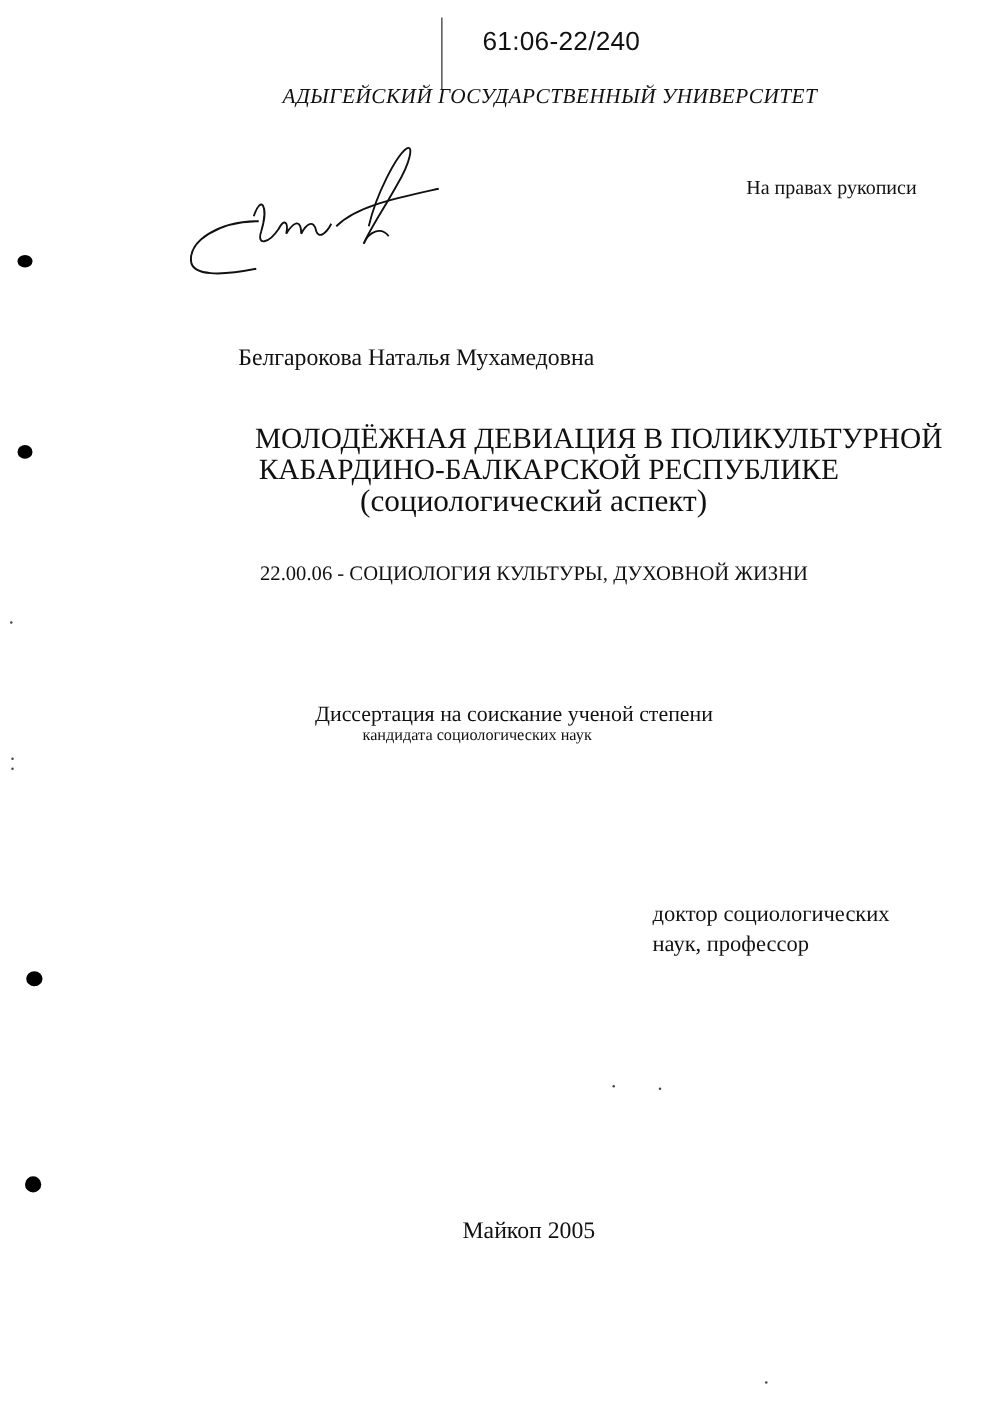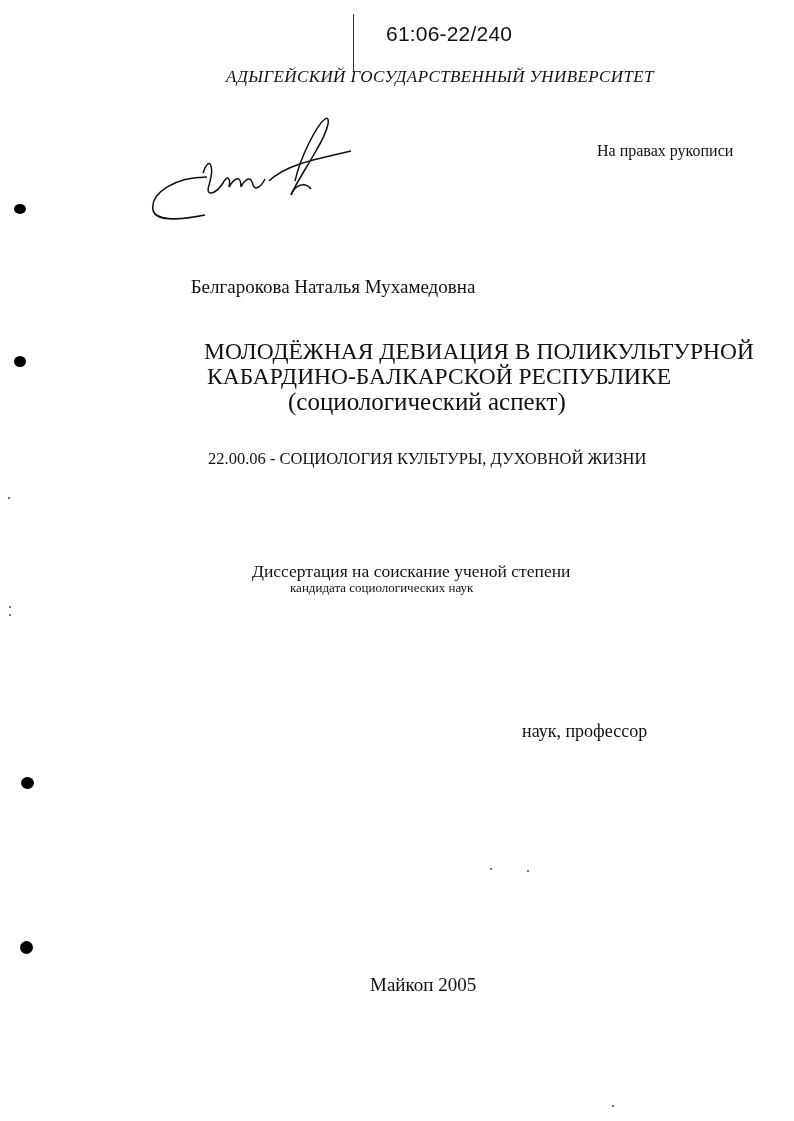--- a/index.html
+++ b/index.html
@@ -46,20 +46,21 @@
 <div class="abs title1">МОЛОДЁЖНАЯ ДЕВИАЦИЯ В ПОЛИКУЛЬТУРНОЙ</div>
 <div class="abs title2">КАБАРДИНО-БАЛКАРСКОЙ РЕСПУБЛИКЕ</div>
 <div class="abs title3">(социологический аспект)</div>
 
 <div class="abs spec">22.00.06 - СОЦИОЛОГИЯ КУЛЬТУРЫ, ДУХОВНОЙ ЖИЗНИ</div>
 
 <div class="abs diss1">Диссертация на соискание ученой степени</div>
 <div class="abs diss2">кандидата социологических наук</div>
 
 <div class="abs sup">
+  <div>доктор социологических</div>
   <div>наук, профессор</div>
 </div>
 
 <div class="abs city">Майкоп 2005</div>
 
 <div class="dot" style="left:14px;top:204px;width:12px;height:10px;"></div>
 <div class="dot" style="left:14px;top:356px;width:12px;height:11px;"></div>
 <div class="dot" style="left:21px;top:777px;width:13px;height:12px;"></div>
 <div class="dot" style="left:20px;top:941px;width:13px;height:13px;"></div>
 

